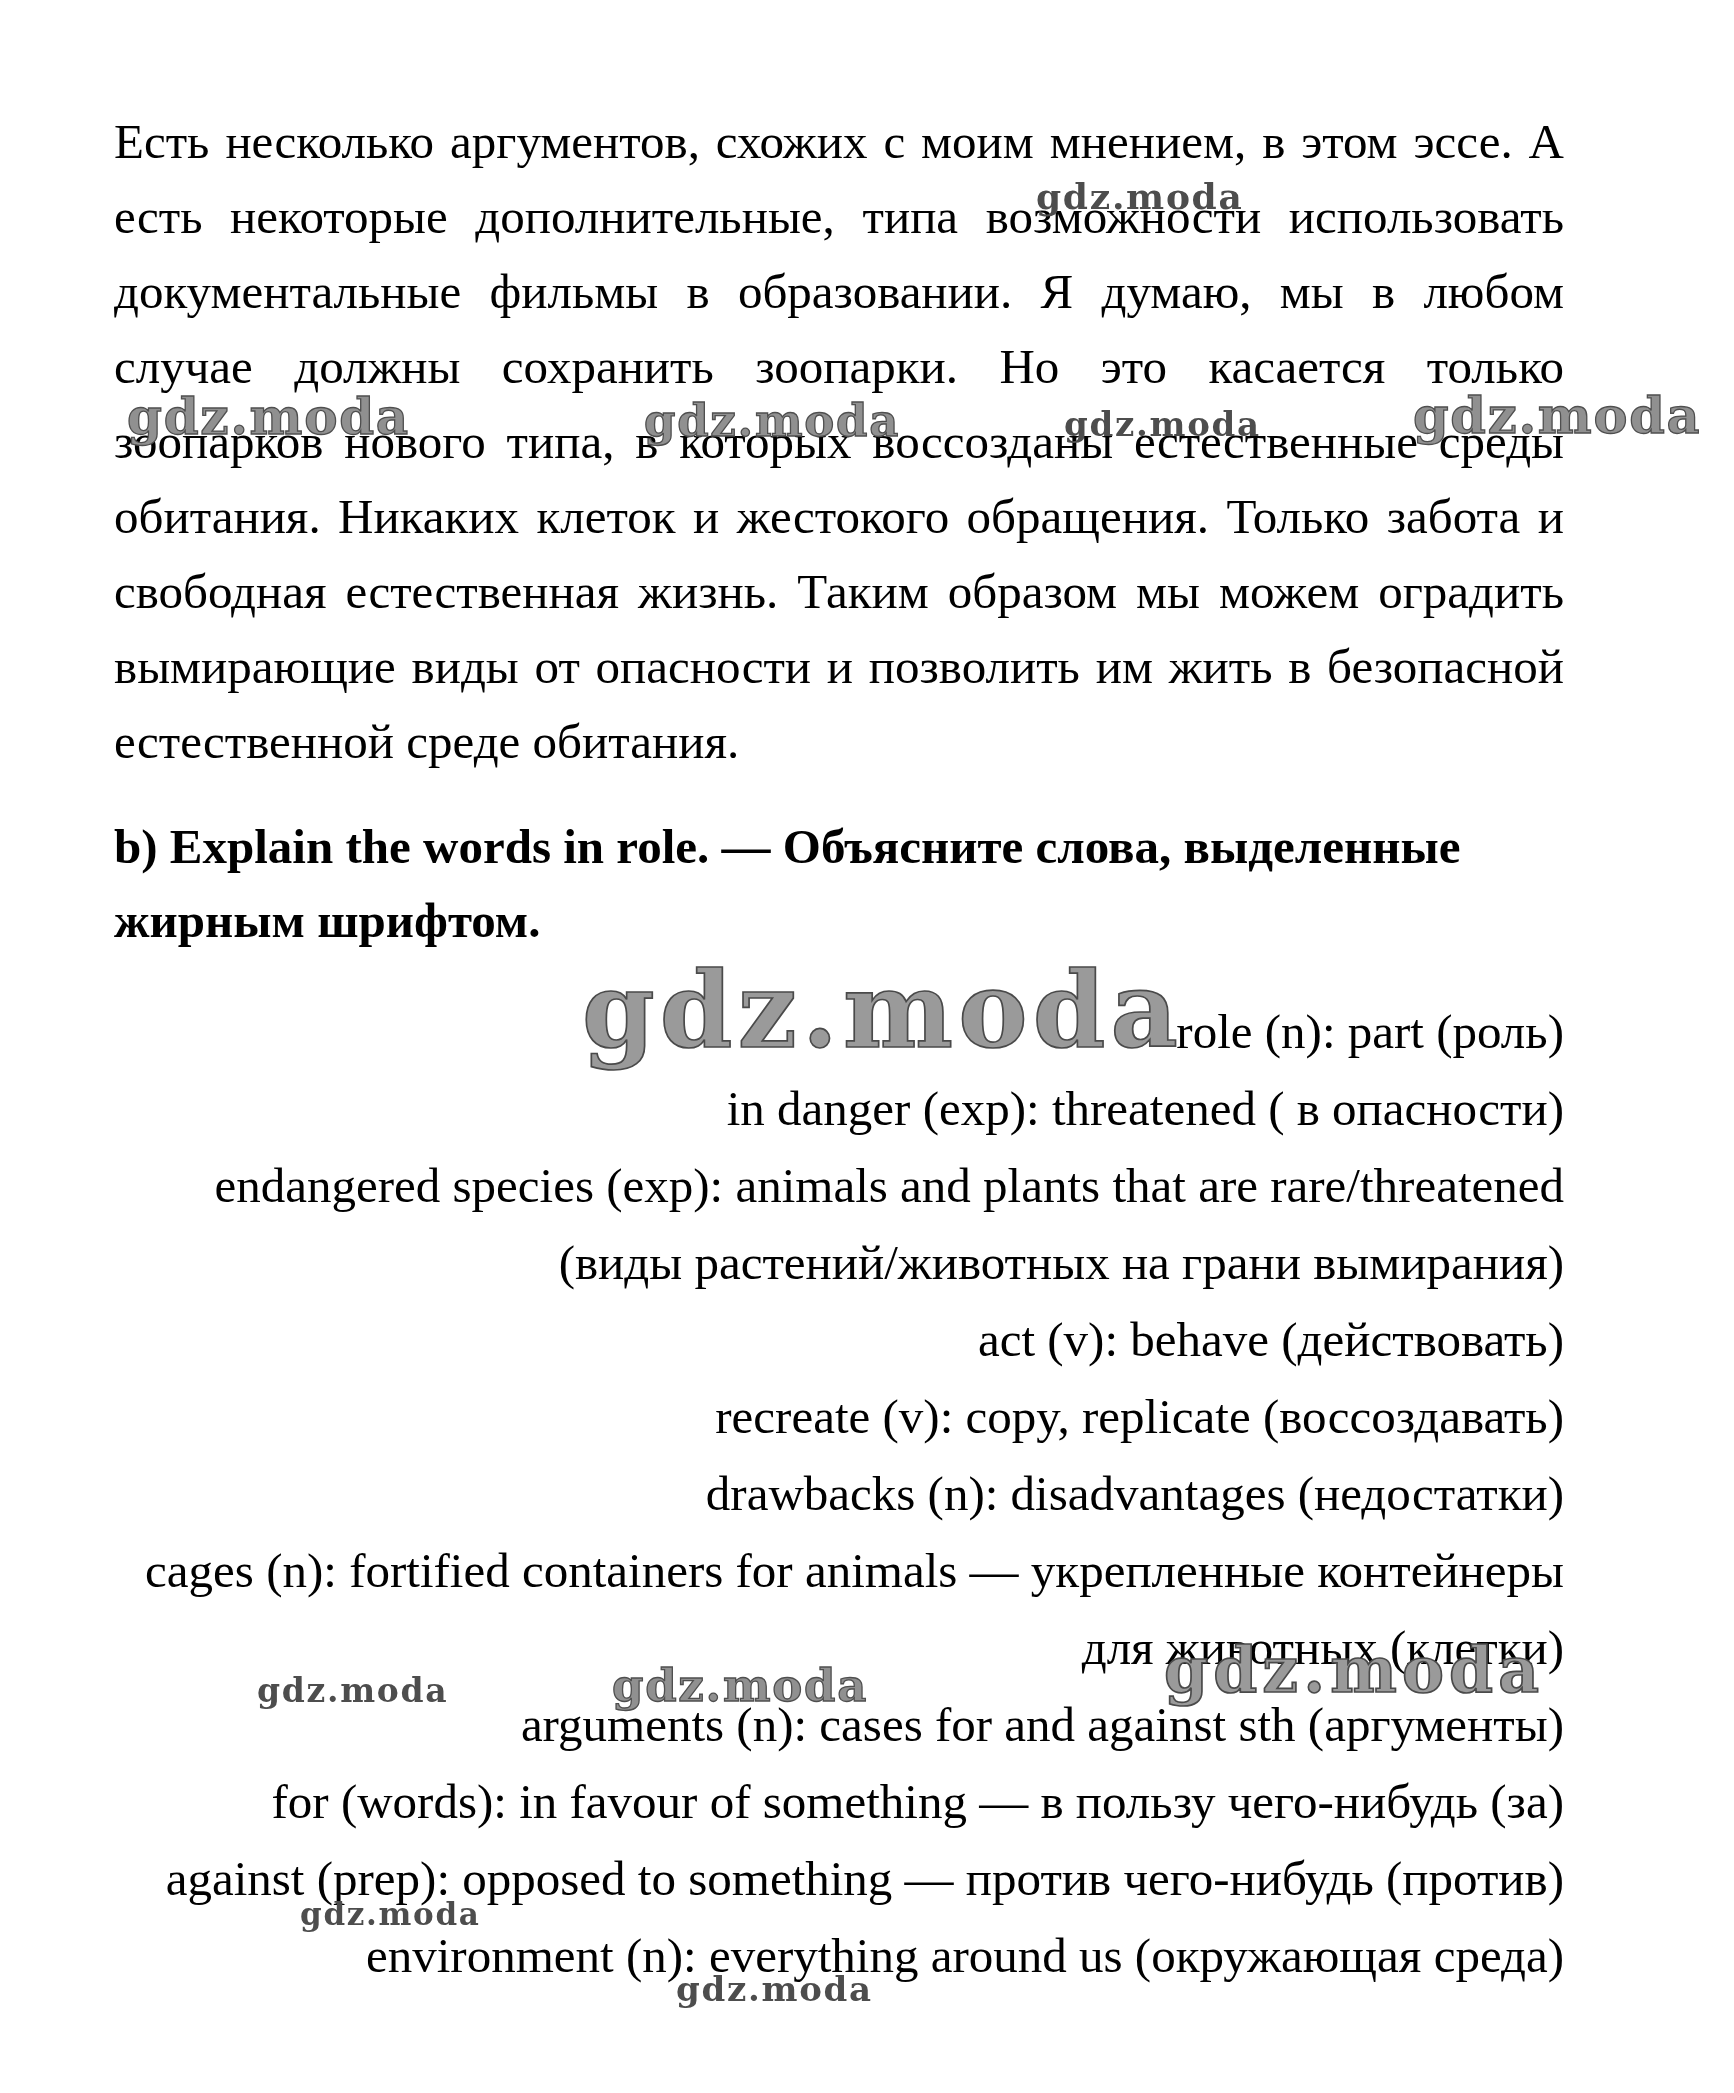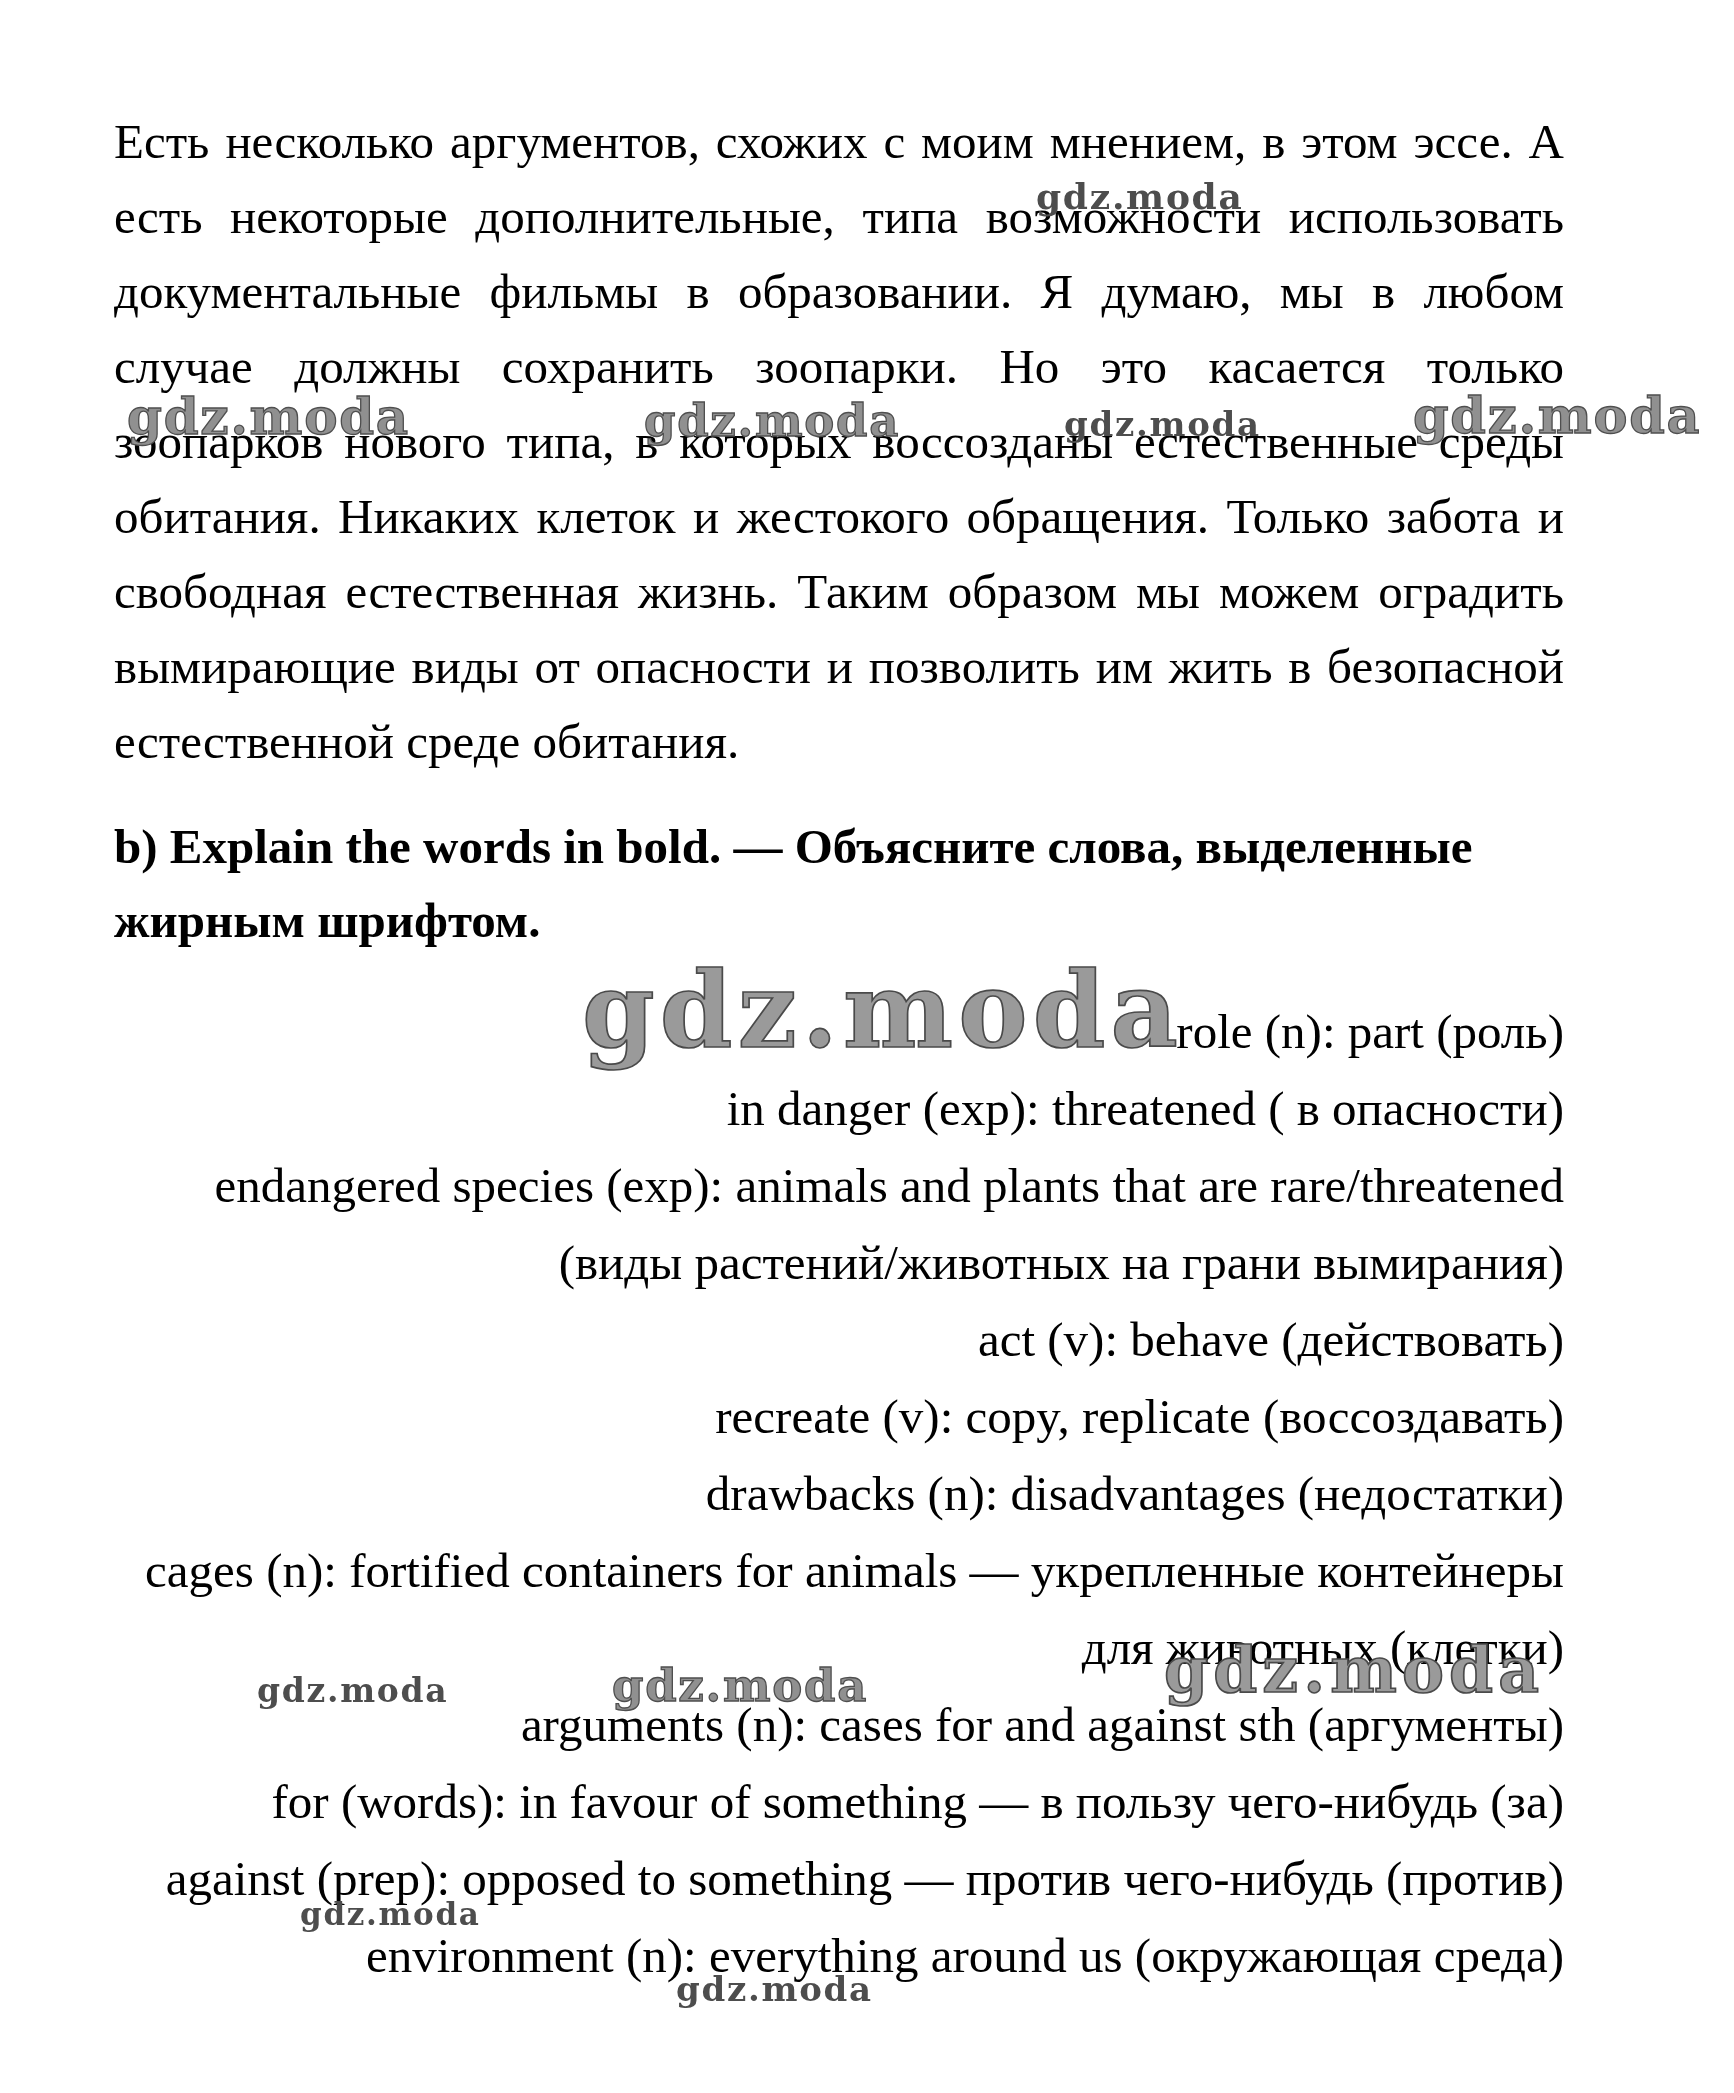--- a/index.html
+++ b/index.html
@@ -81,21 +81,21 @@
 </style>
 </head>
 <body>
 
 <div class="page">
 
   <div class="content">
 
     <p class="para">Есть несколько аргументов, схожих с моим мнением, в этом эссе. А есть некоторые дополнительные, типа возможности использовать документальные фильмы в образовании. Я думаю, мы в любом случае должны сохранить зоопарки. Но это касается только зоопарков нового типа, в которых воссозданы естественные среды обитания. Никаких клеток и жестокого обращения. Только забота и свободная естественная жизнь. Таким образом мы можем оградить вымирающие виды от опасности и позволить им жить в безопасной естественной среде обитания.</p>
 
-    <p class="heading">b) Explain the words in bold. — Объясните слова, выделенные жирным шрифтом.</p>
+    <p class="heading">b) Explain the words in role. — Объясните слова, выделенные жирным шрифтом.</p>
 
     <div class="vocab">
       <div class="vocab-item">role (n): part (роль)</div>
       <div class="vocab-item">in danger (exp): threatened ( в опасности)</div>
       <div class="vocab-item">endangered species (exp): animals and plants that are rare/threatened (виды растений/животных на грани вымирания)</div>
       <div class="vocab-item">act (v): behave (действовать)</div>
       <div class="vocab-item">recreate (v): copy, replicate (воссоздавать)</div>
       <div class="vocab-item">drawbacks (n): disadvantages (недостатки)</div>
       <div class="vocab-item">cages (n): fortified containers for animals — укрепленные контейнеры для животных (клетки)</div>
       <div class="vocab-item">arguments (n): cases for and against sth (аргументы)</div>

